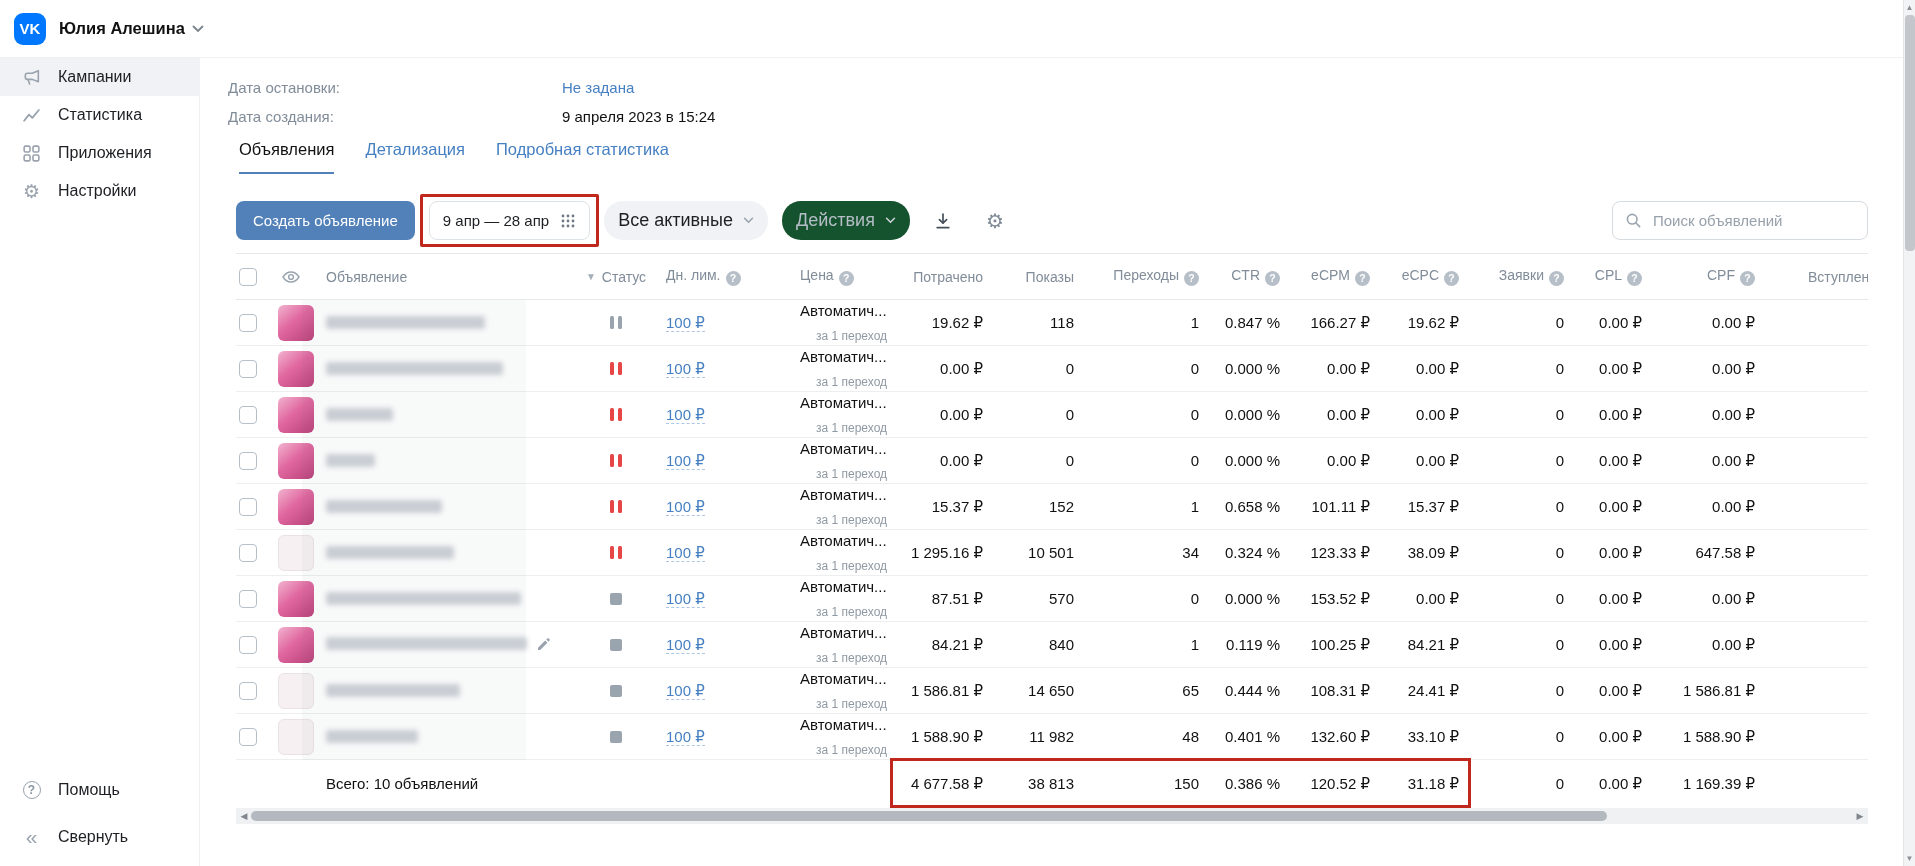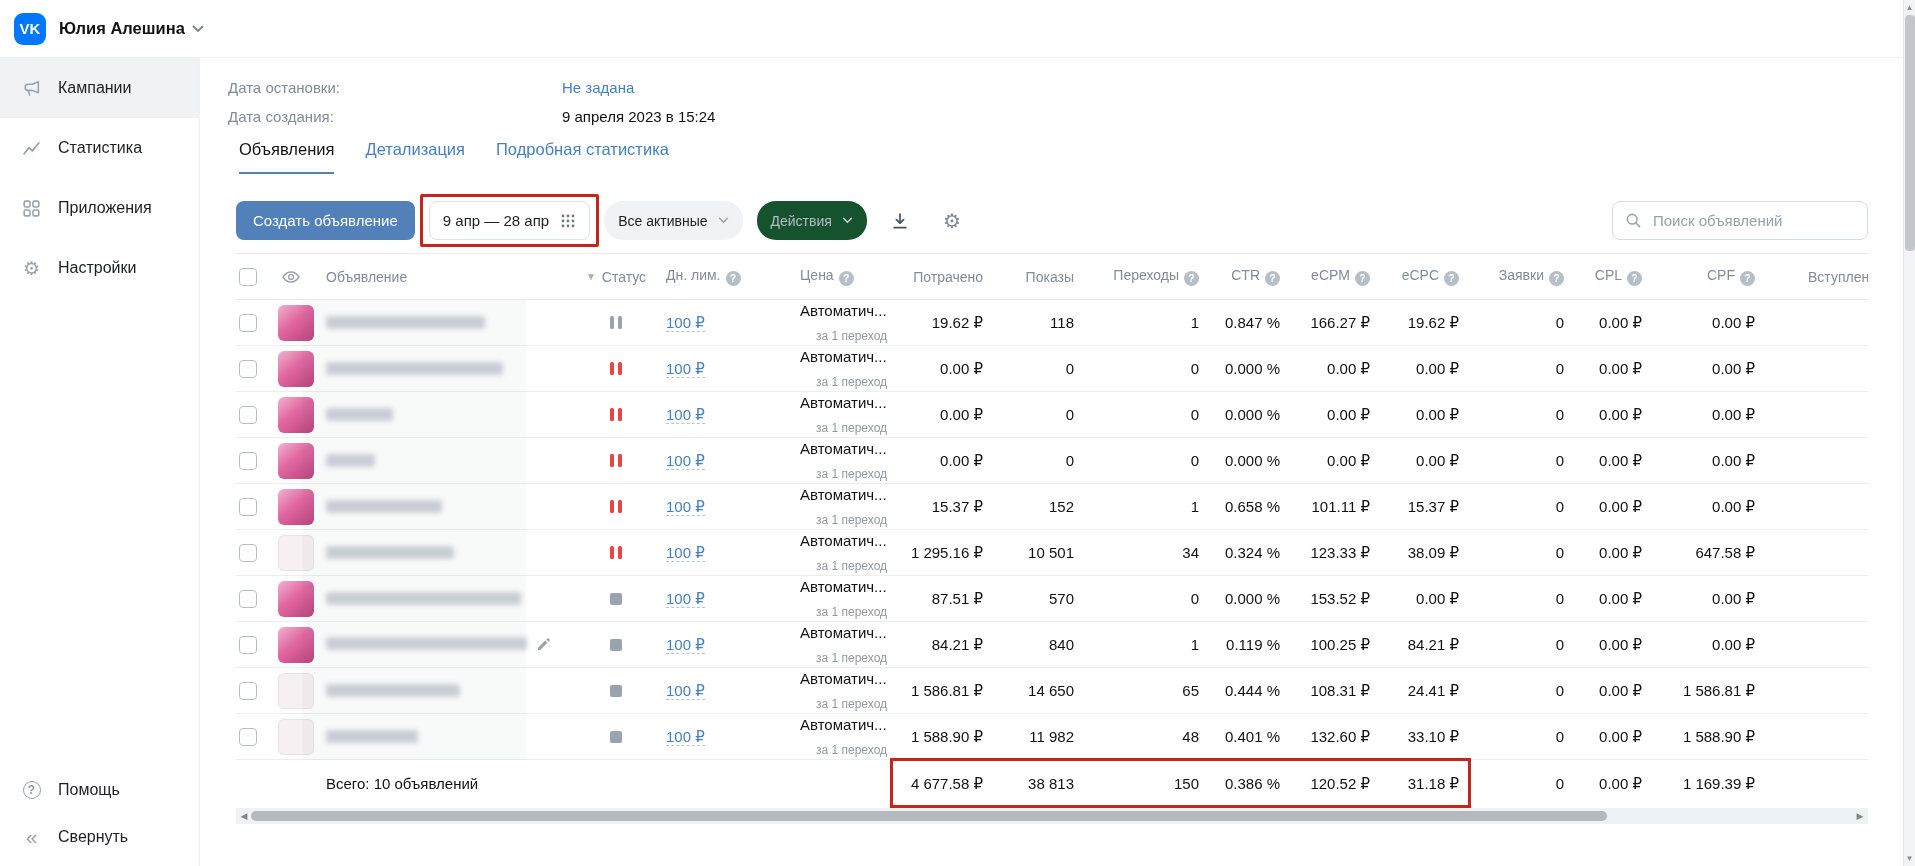--- a/index.html
+++ b/index.html
@@ -22,21 +22,21 @@
   .topbar-right{margin-left:auto;display:flex;align-items:center;gap:26px;padding-right:28px}
   .bell{display:flex;cursor:pointer}
   .balance{font-size:16px;color:#111}
   .avatar-wrap{display:flex;align-items:center;gap:7px;cursor:pointer}
   .avatar{width:34px;height:34px;border-radius:50%;
           background:radial-gradient(circle at 35% 30%,#ead6c6,#ab8d78 55%,#6f5646)}
 
   
   .sidebar{position:absolute;left:0;top:58px;bottom:0;width:200px;background:#fff;
            border-right:1px solid #f0f1f3;z-index:5}
-  .side-item{height:60px;display:flex;align-items:center;gap:15px;padding-left:20px;
+  .side-item{height:38px;display:flex;align-items:center;gap:15px;padding-left:20px;
              font-size:16px;color:#1d1f23;cursor:pointer}
   .side-item.active{background:#f0f2f5}
   .side-icon{width:23px;display:flex;justify-content:center;align-items:center;color:#99a2ad}
   .gear-glyph{font-size:19px;line-height:1;color:#99a2ad}
   .help-round{width:18px;height:18px;border-radius:50%;border:1.6px solid #99a2ad;color:#8b95a0;
               font-size:12px;font-weight:700;display:flex;align-items:center;justify-content:center}
   .collapse-ic{font-size:21px;line-height:1;color:#99a2ad}
   .side-bottom{position:absolute;bottom:6px;left:0;right:0}
   .side-bottom .side-item{height:47px}
 
@@ -54,21 +54,21 @@
 
   .toolbar{position:relative;display:flex;align-items:center;gap:14px;height:39px;
            margin:27px 0 0 36px}
   .btn-primary{height:39px;background:var(--accent-blue);color:#fff;border:none;border-radius:8px;
                font-size:15px;font-family:inherit;padding:0 17px;cursor:pointer}
   .date-btn{position:relative;height:39px;background:#fff;border:1px solid #dde2e6;border-radius:8px;
             display:flex;align-items:center;gap:11px;padding:0 13px;font-size:15px;cursor:pointer}
   .annotate1{position:absolute;inset:-8px -10px;border:3px solid var(--annotation-red);
              border-radius:2px;pointer-events:none}
   .btn-gray{height:39px;background:#f0f2f5;border:none;border-radius:19px;display:flex;
-            align-items:center;gap:10px;padding:0 14px;font-size:14px;font-family:inherit;
+            align-items:center;gap:10px;padding:0 14px;font-size:18px;font-family:inherit;
             color:#1d1f23;cursor:pointer}
   .btn-gray .chev2{color:#99a2ad;display:flex}
   .btn-gray.disabled{background:#14532d;color:#b4bdc6;cursor:default}
   .btn-gray.disabled .chev2{color:#ccd3da}
   .icon-btn{width:38px;height:39px;display:flex;align-items:center;justify-content:center;
             background:none;border:none;cursor:pointer}
   .search{position:absolute;right:0;top:0;width:256px;height:39px}
   .search input{width:100%;height:100%;border:1px solid #d6dbe0;border-radius:8px;
                 padding:0 12px 0 40px;font-size:15px;font-family:inherit;color:#333;outline:none;background:#fff}
   .search input::placeholder{color:#97a1ab}

